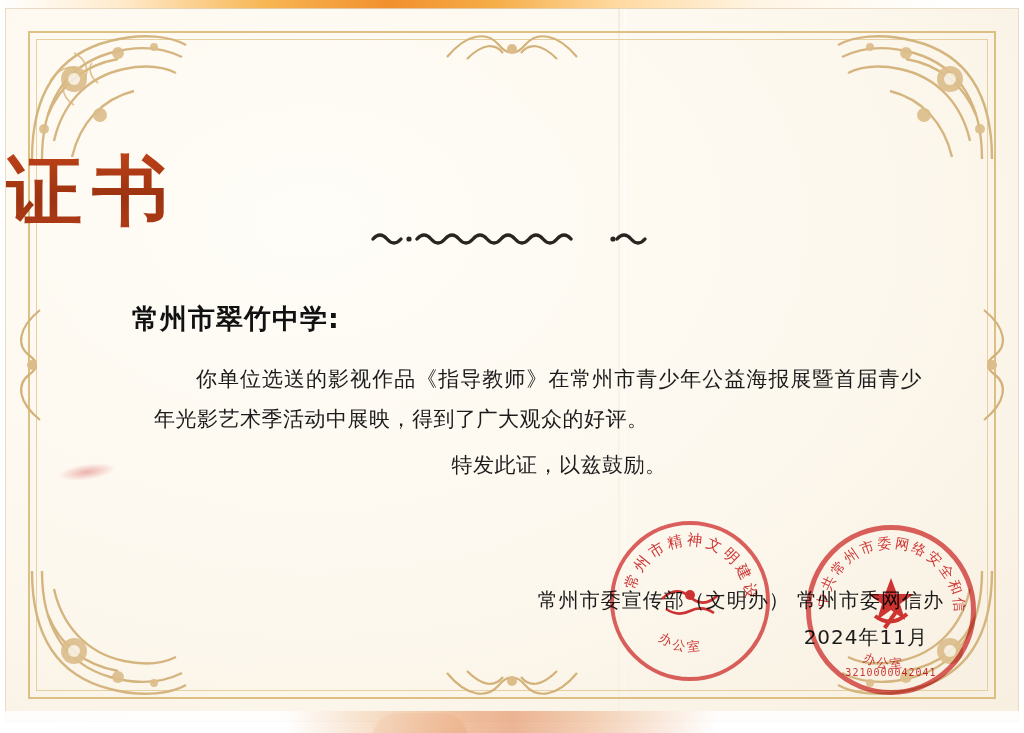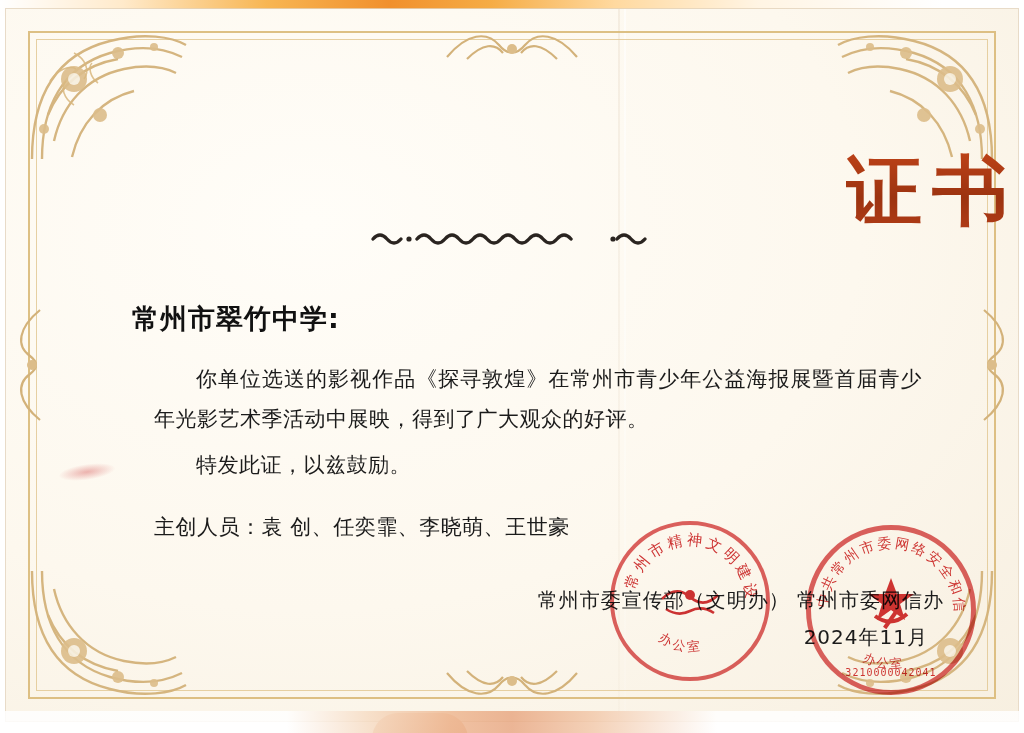--- a/index.html
+++ b/index.html
@@ -105,21 +105,21 @@
   .edge-mid.top { left: 50%; top: 14px; transform: translateX(-50%); }
   .edge-mid.bottom { left: 50%; bottom: 14px; transform: translateX(-50%) scaleY(-1); }
   .edge-mid.left  { left: -52px; top: 50%; transform: translateY(-50%) rotate(-90deg); }
   .edge-mid.right { right: -52px; top: 50%; transform: translateY(-50%) rotate(90deg); }
 
   
   .title-wrap {
     position: absolute;
     left: 0; right: 0;
     top: 132px;
-    text-align: right;
+    text-align: left;
   }
   .title {
     display: inline-block;
     font-family: "DejaVu Serif", "Liberation Serif", serif;
     font-size: 76px;
     font-weight: bold;
     letter-spacing: 10px;
     color: #b03a12;
     text-shadow: 1px 1px 0 #d4seven, 2px 2px 3px rgba(120,40,10,.25);
     background: linear-gradient(180deg, #c4451a 0%, #9c3310 55%, #b9401a 100%);
@@ -155,21 +155,21 @@
   }
   .para {
     font-size: 21px;
     line-height: 40px;
     text-align: justify;
     margin: 0 0 6px 0;
     text-indent: 42px;
     letter-spacing: .5px;
     padding-left: 40px;
   }
-  .para.short { text-align: left; }
+  .para.short { text-align: center; }
   .credits {
     margin-top: 26px;
     padding-left: 40px;
     font-size: 21px;
     line-height: 33px;
     letter-spacing: .5px;
   }
 
   
   .signature {
@@ -377,24 +377,23 @@
         <path d="M250 12 q7 -8 14 0 t14 0"></path>
       </g>
       <g fill="#2a2420">
         <circle cx="42" cy="12" r="2.6"></circle>
         <circle cx="246" cy="12" r="2.6"></circle>
       </g>
     </svg>
 
     <div class="body">
       <div class="recipient">常州市翠竹中学:</div>
-      <p class="para">你单位选送的影视作品《探寻敦煌》在常州市青少年公益海报展暨首届青少年光影艺术季活动中展映，得到了广大观众的好评。</p>
+      <p class="para">你单位选送的影视作品《指导教师》在常州市青少年公益海报展暨首届青少年光影艺术季活动中展映，得到了广大观众的好评。</p>
       <p class="para short">特发此证，以兹鼓励。</p>
       <div class="credits">
-        <div>主创人员：袁 创、任奕霏、李晓萌、王世豪</div>
       </div>
     </div>
 
     <div class="signature">
       <div class="sig-line">常州市委宣传部（文明办）  常州市委网信办</div>
       <div class="sig-date">2024年11月</div>
     </div>
 
     <div class="seal" id="seal-left">
       <svg viewBox="0 0 152 152" width="152" height="152">

